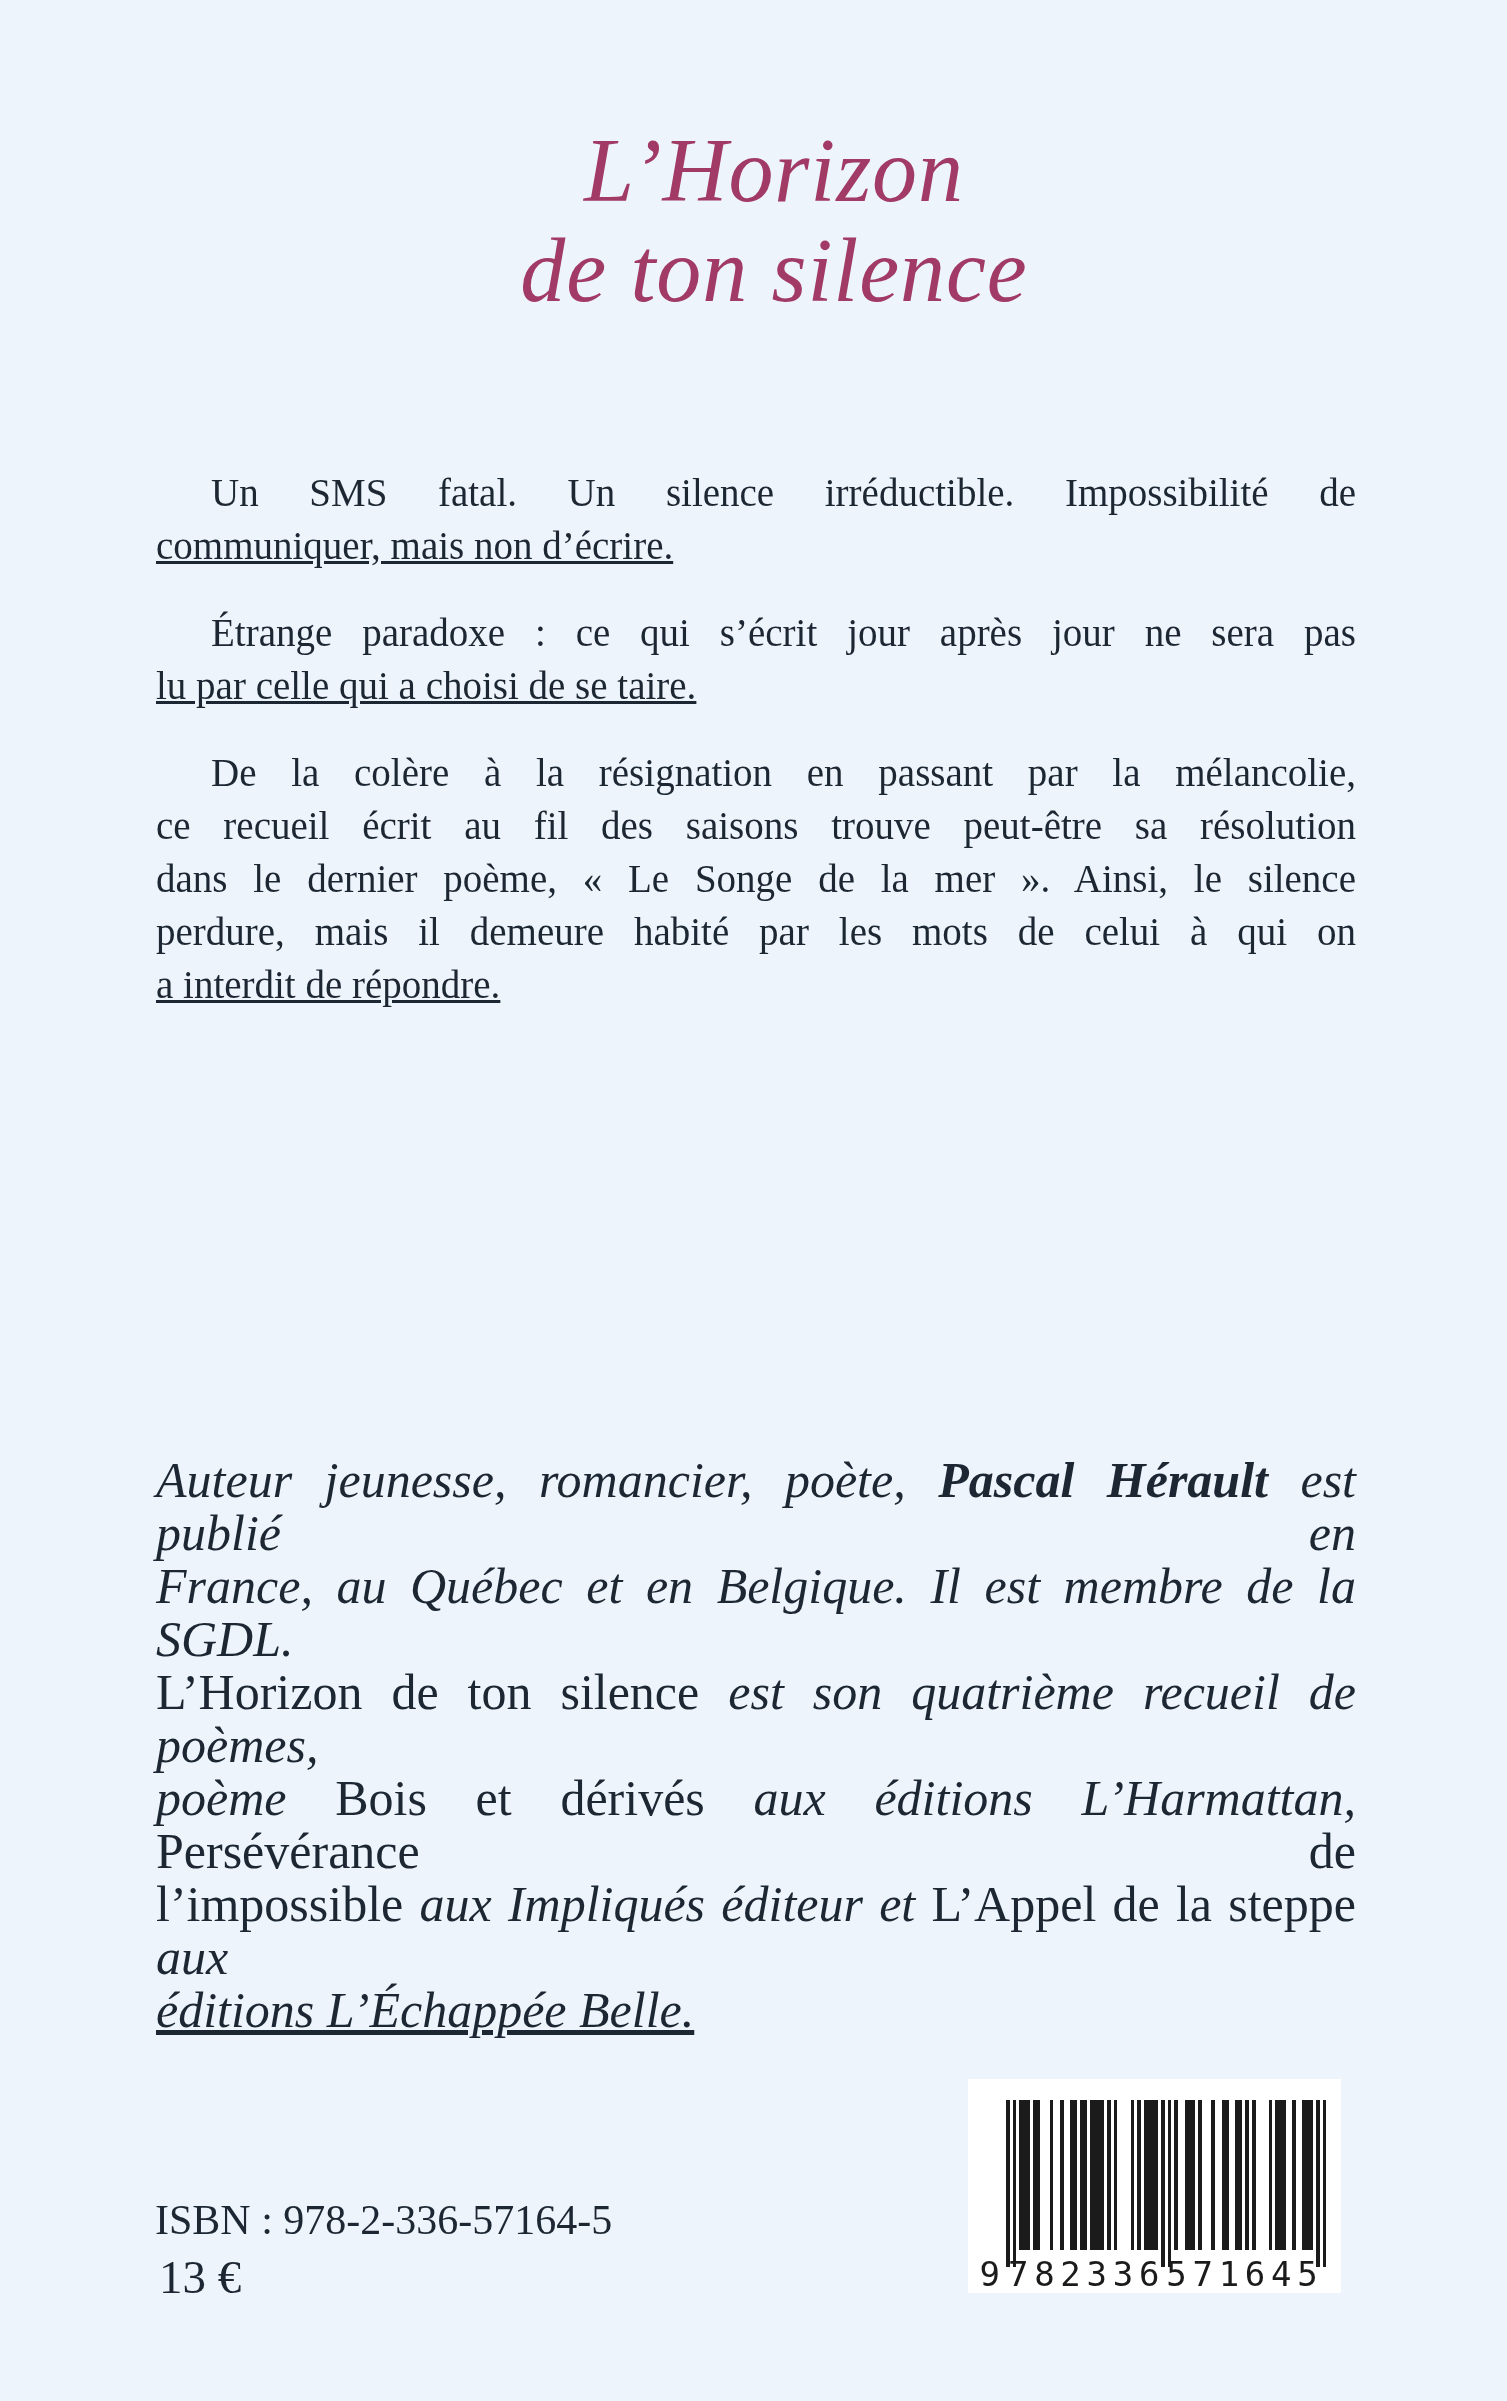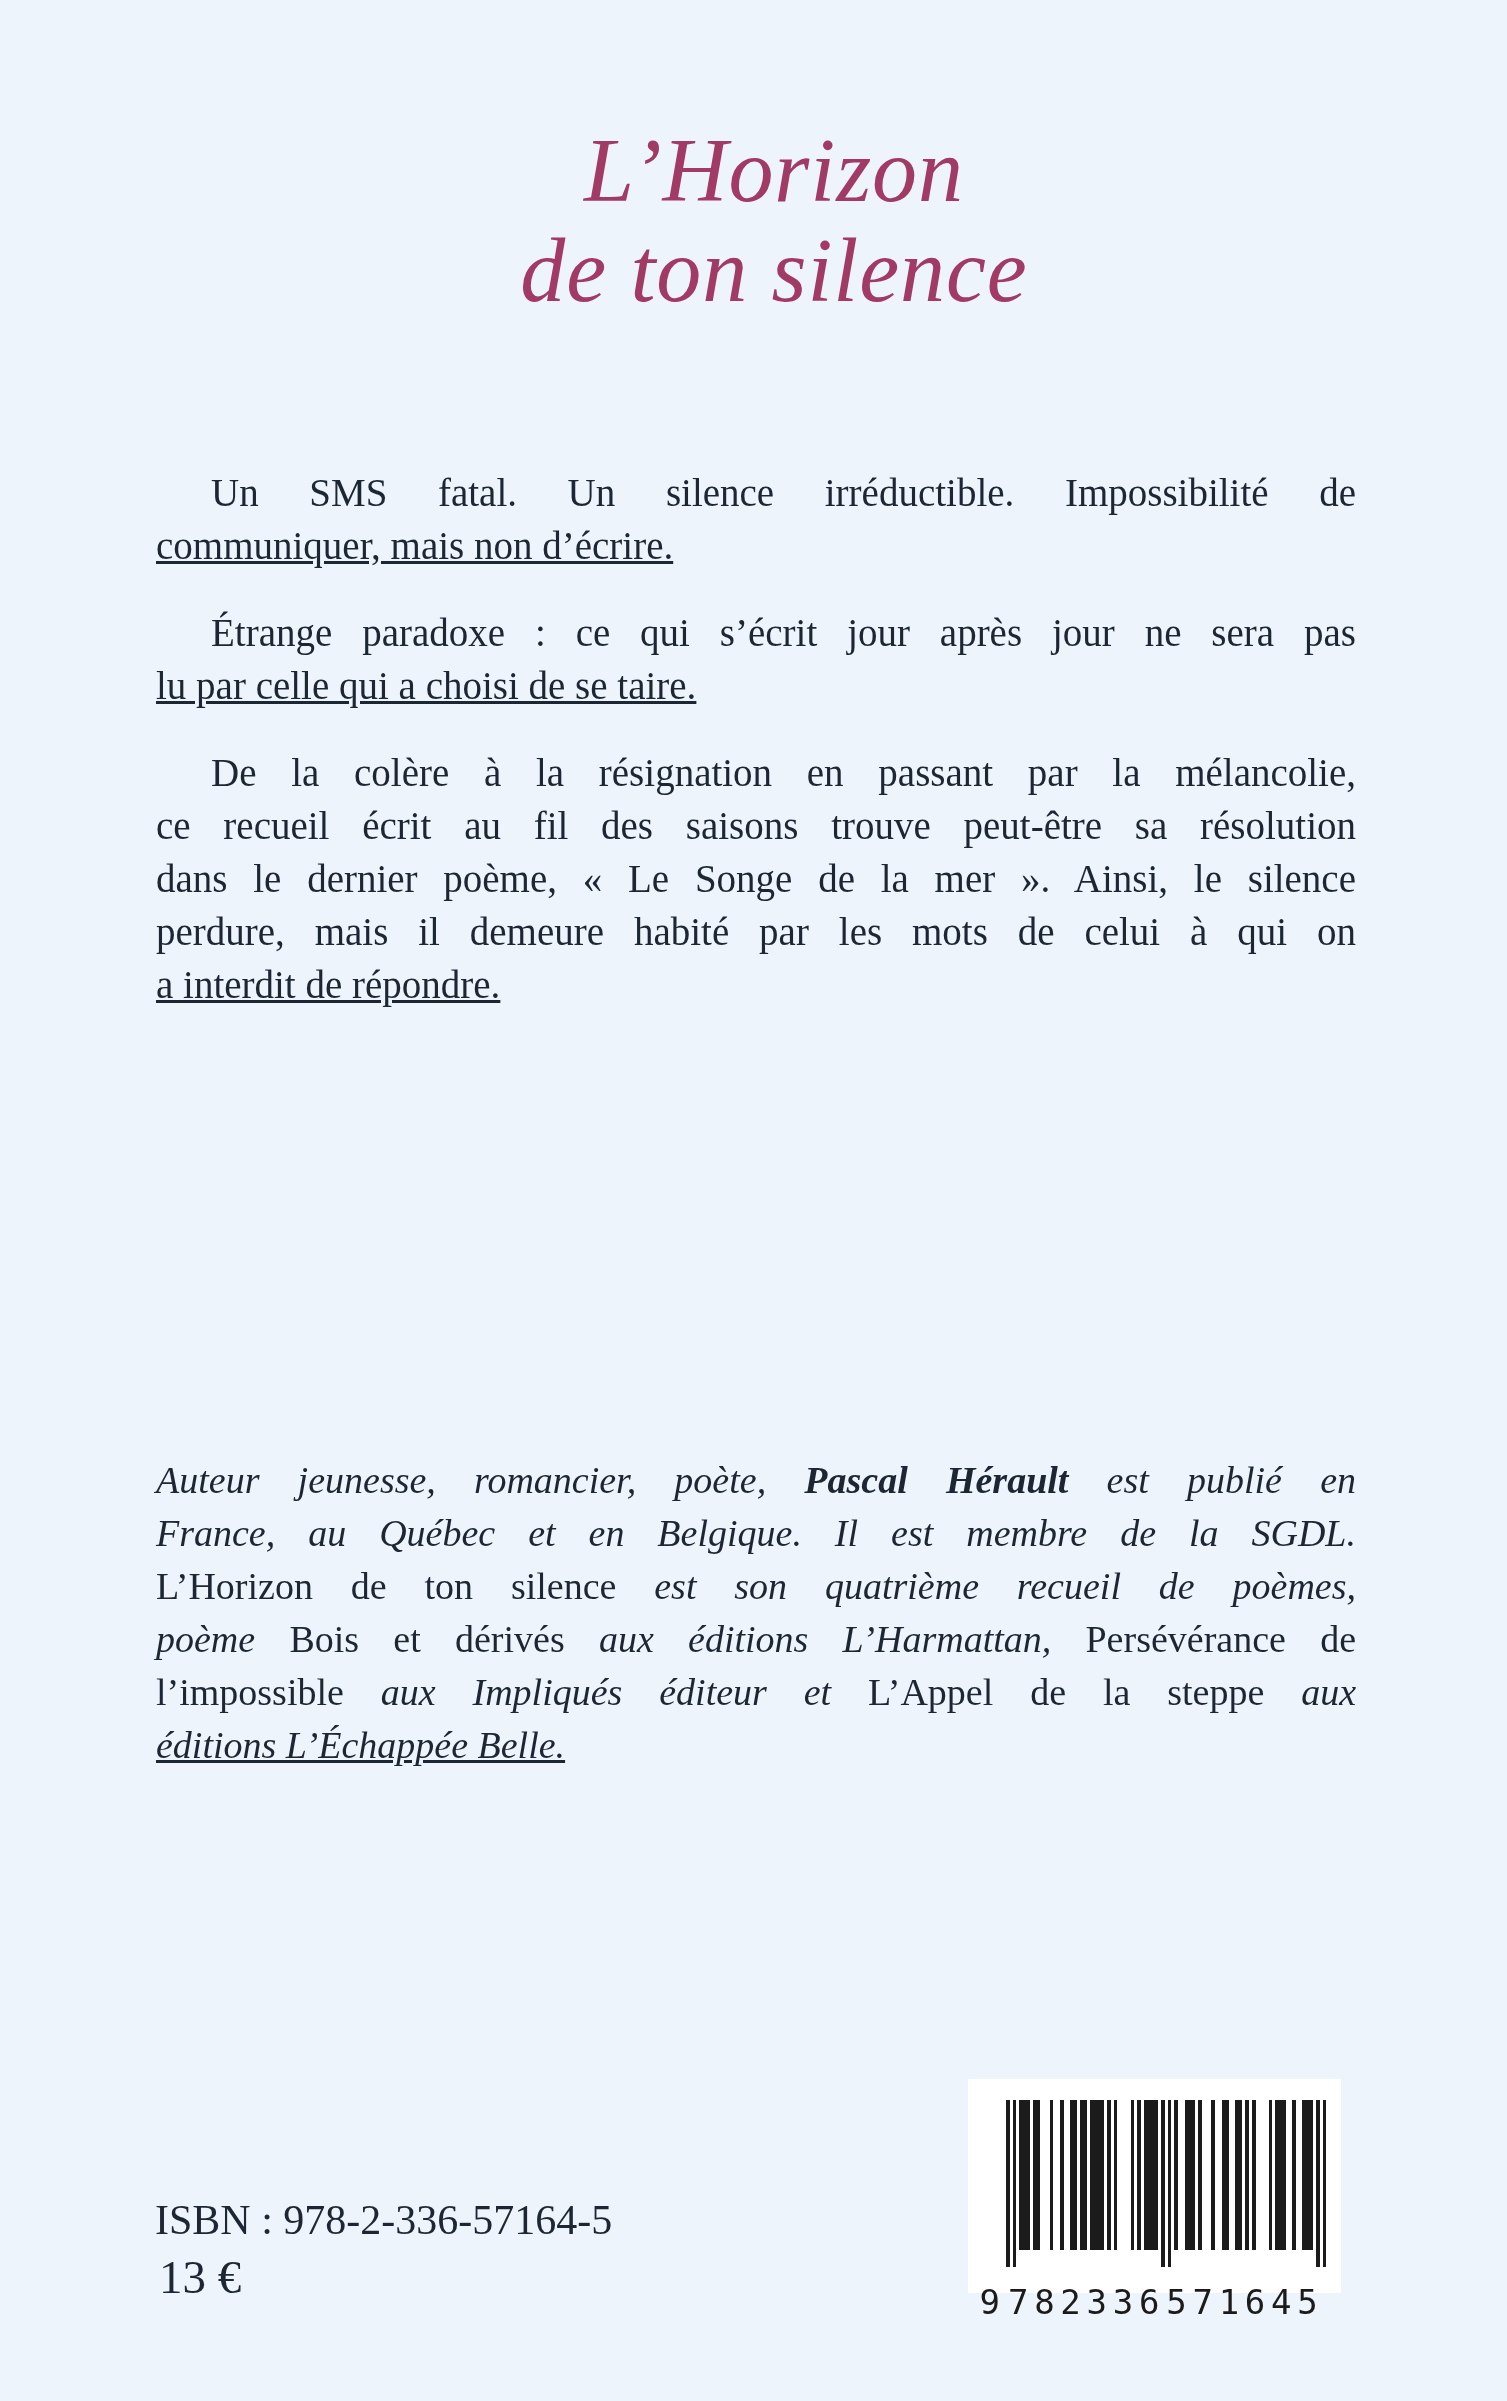--- a/index.html
+++ b/index.html
@@ -52,21 +52,21 @@
     text-decoration: underline;
   }
   .line.indent { text-indent: 55px; }
 
   
   .bio {
     position: absolute;
     top: 1454px;
     left: 156px;
     width: 1200px;
-    font-size: 38px;
+    font-size: 50px;
     line-height: 53px;
   }
   .bio [data-style="italic"] { font-style: italic; font-weight: normal; }
   .bio [data-style="roman"] { font-style: normal; font-weight: normal; }
   .bio [data-style="bold-italic"] { font-style: italic; font-weight: bold; }
 
   
   .isbn {
     position: absolute;
     top: 2197px;
@@ -111,21 +111,20 @@
     margin: 3.8px 17px 0 11.4px;
     font-family: "DejaVu Sans Mono", monospace;
     font-size: 34px;
     color: var(--bar_color, #1b1b1b);
   }
   .barcode-digits .d9 { width: 28px; }
   .barcode-digits .grp {
     flex: 1;
     text-align: center;
     letter-spacing: 5.7px;
-    margin-top: 28px;
   }
 </style>
 </head>
 <body>
 
 <div class="cover">
 
   <div class="title">
     <div>L’Horizon</div>
     <div>de ton silence</div>

